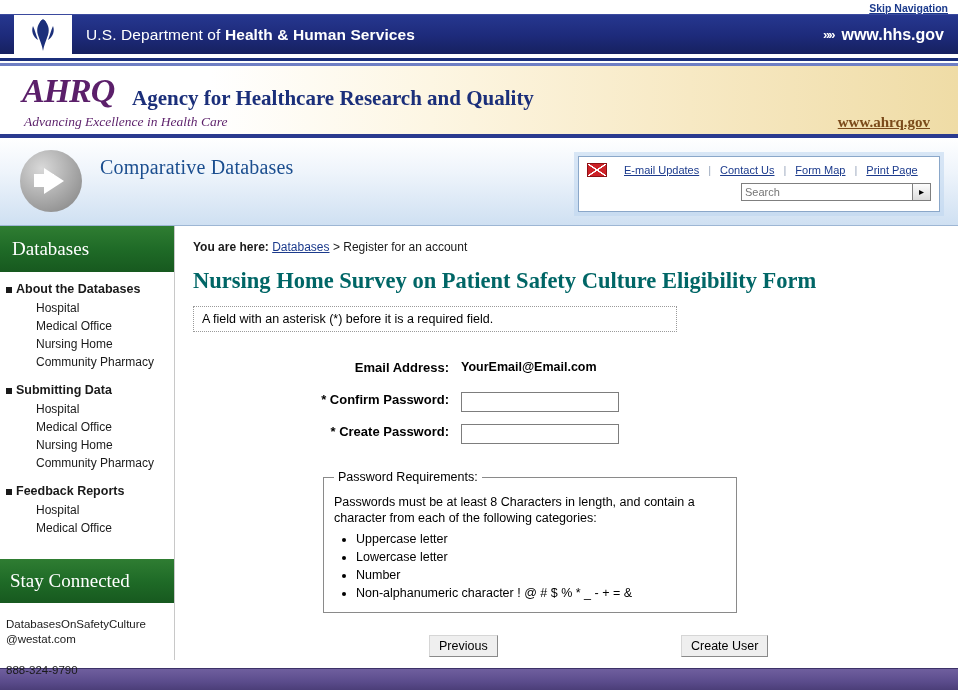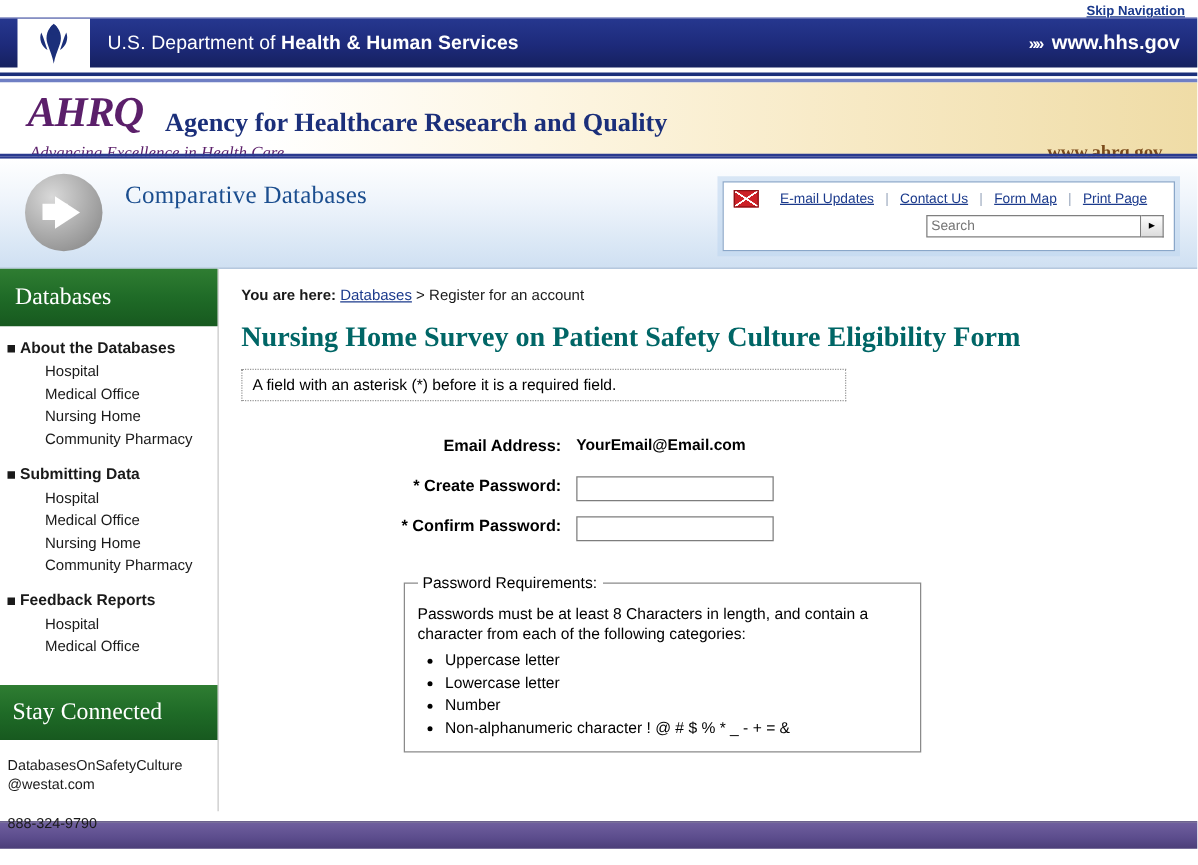--- a/index.html
+++ b/index.html
@@ -75,21 +75,21 @@
 
   
   .rule-a { height: 4px; background:#ffffff; }
   .rule-b { height: 3px; background:#1b2f7a; }
   .rule-c { height: 2px; background:#ffffff; }
   .rule-d { height: 3px; background:#6f7fc4; }
 
   
   .ahrq {
     position: relative;
-    height: 61px;
+    height: 72px;
     background: linear-gradient(to right, #ffffff 0%, #ffffff 22%, #fdf6e3 45%, #f7e9c4 72%, #efdca6 100%);
     border-bottom: 2px solid #2a3a8f;
     overflow: hidden;
   }
   .ahrq-logo {
     position: absolute; left: 22px; top: 6px;
     font-family: "Liberation Serif", serif;
     font-weight: bold;
     font-size: 34px;
     color: #5b1f6a;
@@ -504,40 +504,44 @@
       <div class="required-note">A field with an asterisk (*) before it is a required field.</div>
 
       <div class="form-grid">
 
         <div class="form-row">
           <div class="form-label">Email Address:</div>
           <div class="form-value">YourEmail@Email.com</div>
         </div>
 
         <div class="form-row">
+          <div class="form-label">* Confirm Password:</div>
+          <input class="form-input" type="password" style="">
+        </div>
+
+        <div class="form-row">
           <div class="form-label">* Create Password:</div>
-          <input class="form-input" type="password" style="">
-        </div>
-
-        <div class="form-row">
-          <div class="form-label">* Confirm Password:</div>
           <input class="form-input" type="password" style="">
         </div>
 
         <fieldset class="pw-fieldset">
           <legend>Password Requirements:</legend>
           <p class="pw-intro">Passwords must be at least 8 Characters in length, and contain a character from each of the following categories:</p>
           <ul class="pw-list">
             <li>Uppercase letter</li>
             <li>Lowercase letter</li>
             <li>Number</li>
             <li>Non-alphanumeric character ! @ # $ % * _ - + = &amp;</li>
           </ul>
         </fieldset>
 
+        <div class="btn-row">
+          <button class="btn previous">Previous</button>
+          <button class="btn create">Create User</button>
+        </div>
 
       </div>
     </div>
   </div>
 
   <div class="footer-white"></div>
   <div class="footer-bar"></div>
 
 </div>
 

